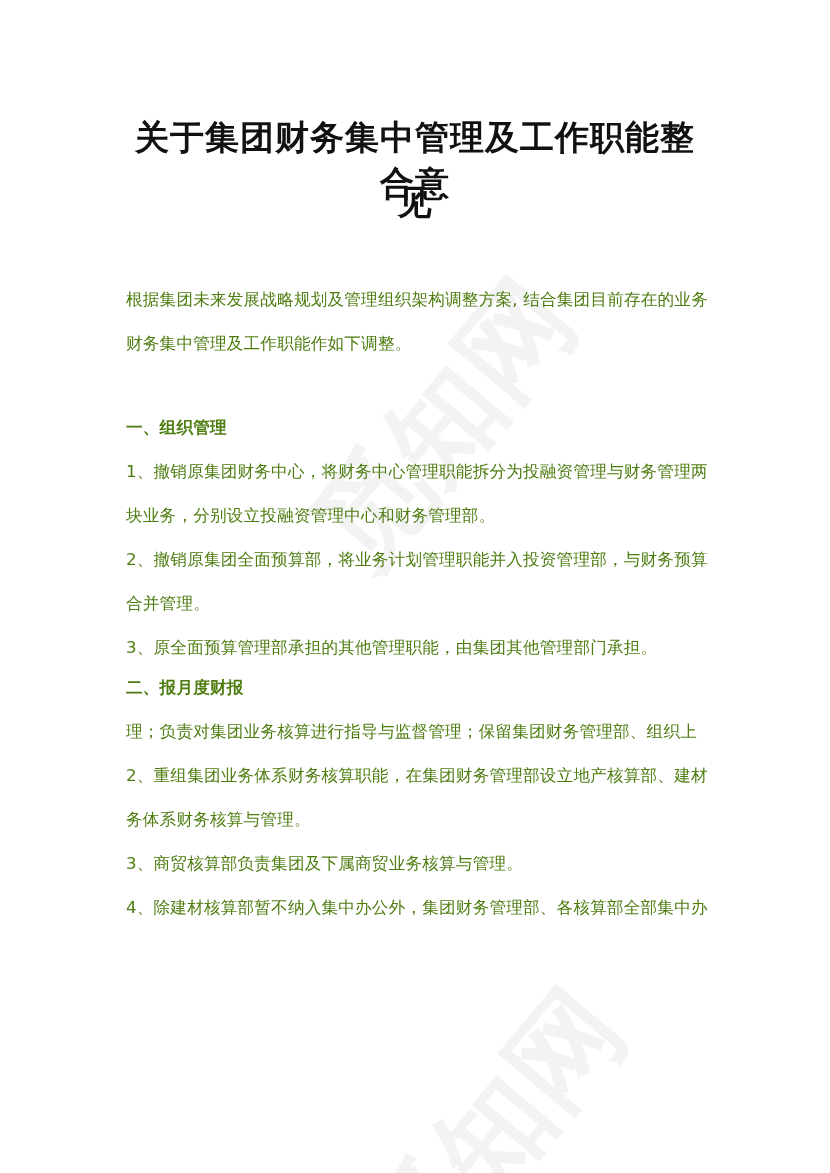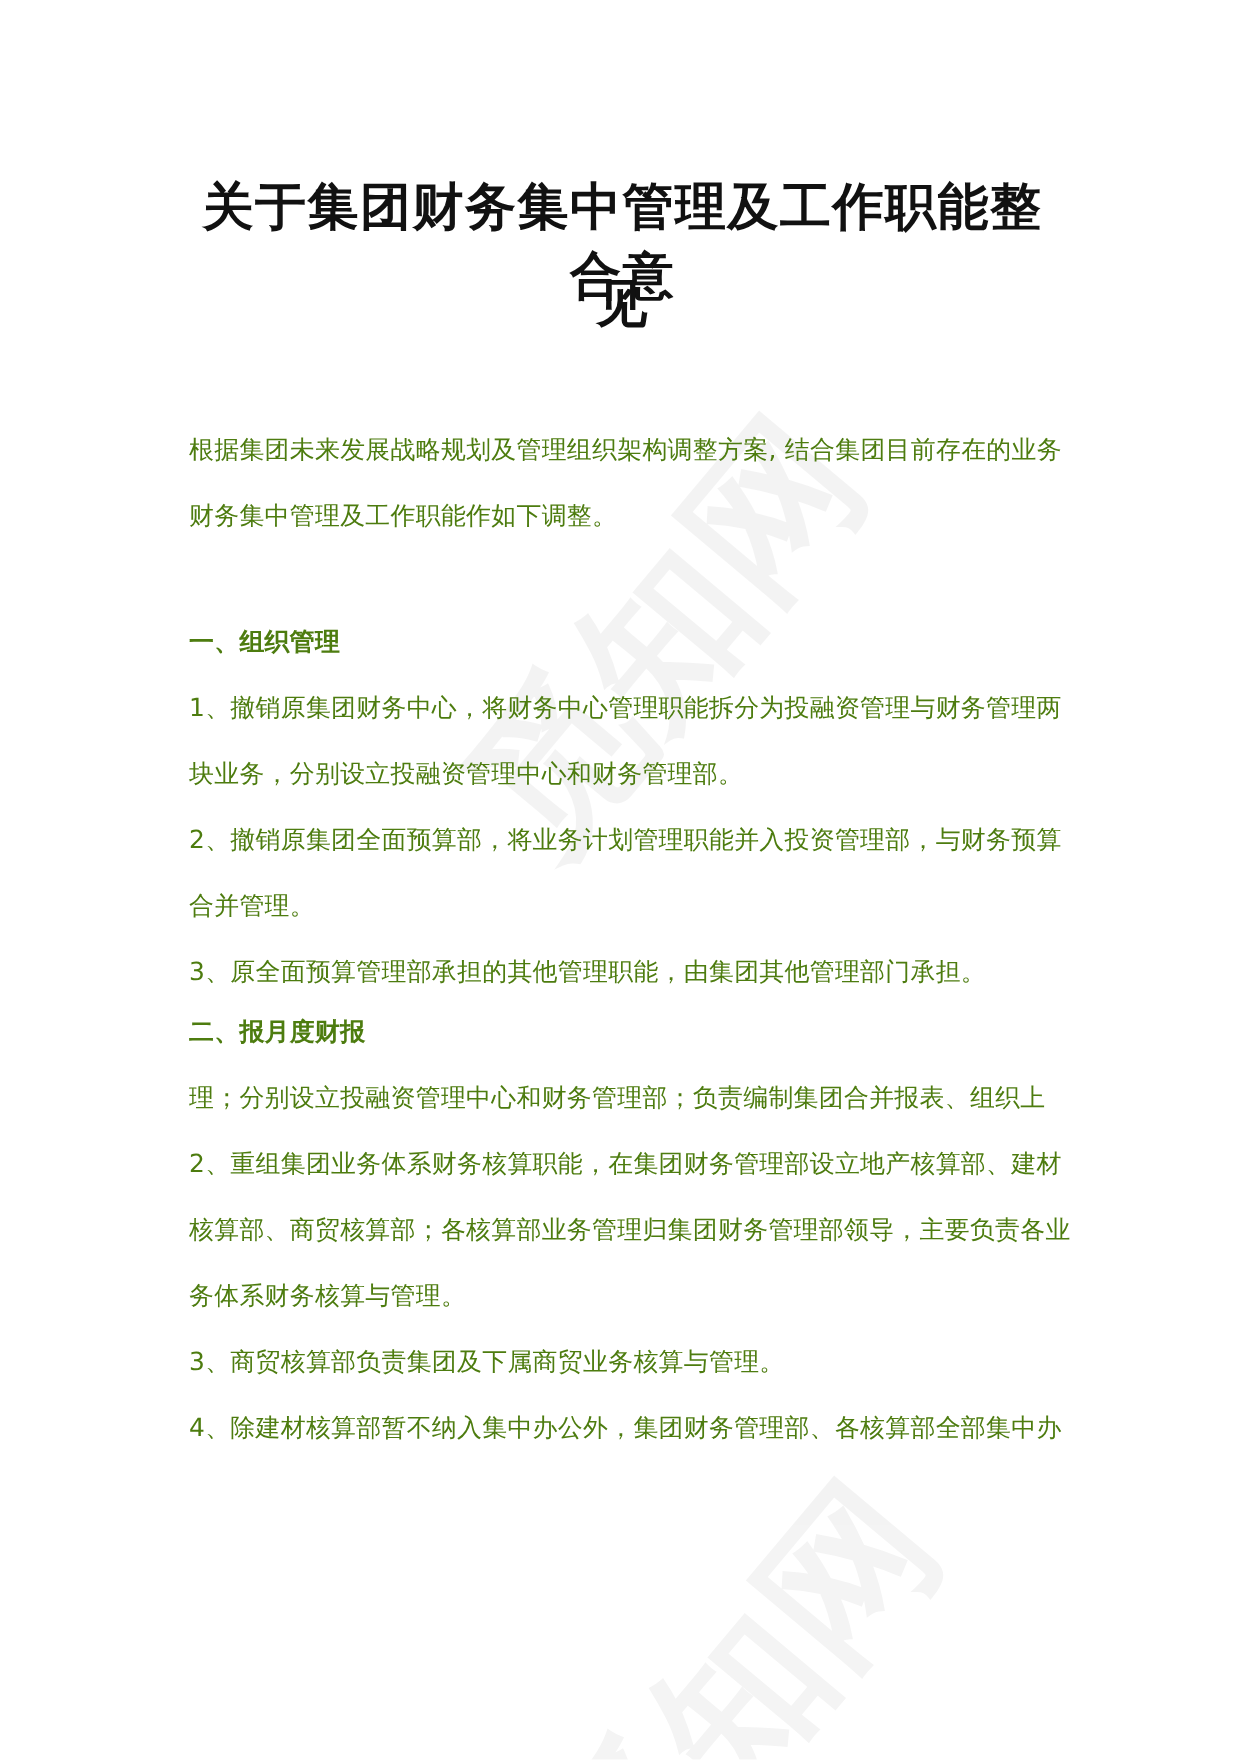--- a/index.html
+++ b/index.html
@@ -42,21 +42,20 @@
     <span class="line heading">一、组织管理</span>
     <span class="line">1、撤销原集团财务中心，将财务中心管理职能拆分为投融资管理与财务管理两</span>
     <span class="line">块业务，分别设立投融资管理中心和财务管理部。</span>
     <span class="line">2、撤销原集团全面预算部，将业务计划管理职能并入投资管理部，与财务预算</span>
     <span class="line">合并管理。</span>
     <span class="line">3、原全面预算管理部承担的其他管理职能，由集团其他管理部门承担。</span>
   </div>
 
   <div class="para" style="top:666px;">
     <span class="line heading">二、报月度财报</span>
-    <span class="line">理；分别设立投融资管理中心和财务管理部；负责编制集团合并报表、组织上</span>
+    <span class="line">理；负责对集团业务核算进行指导与监督管理；保留集团财务管理部、组织上</span>
     <span class="line">2、重组集团业务体系财务核算职能，在集团财务管理部设立地产核算部、建材</span>
-    <span class="line">核算部、商贸核算部；各核算部业务管理归集团财务管理部领导，主要负责各业</span>
     <span class="line">务体系财务核算与管理。</span>
     <span class="line">3、商贸核算部负责集团及下属商贸业务核算与管理。</span>
     <span class="line">4、除建材核算部暂不纳入集中办公外，集团财务管理部、各核算部全部集中办</span>
   </div>
 
 </div>
 
 </body></html>

